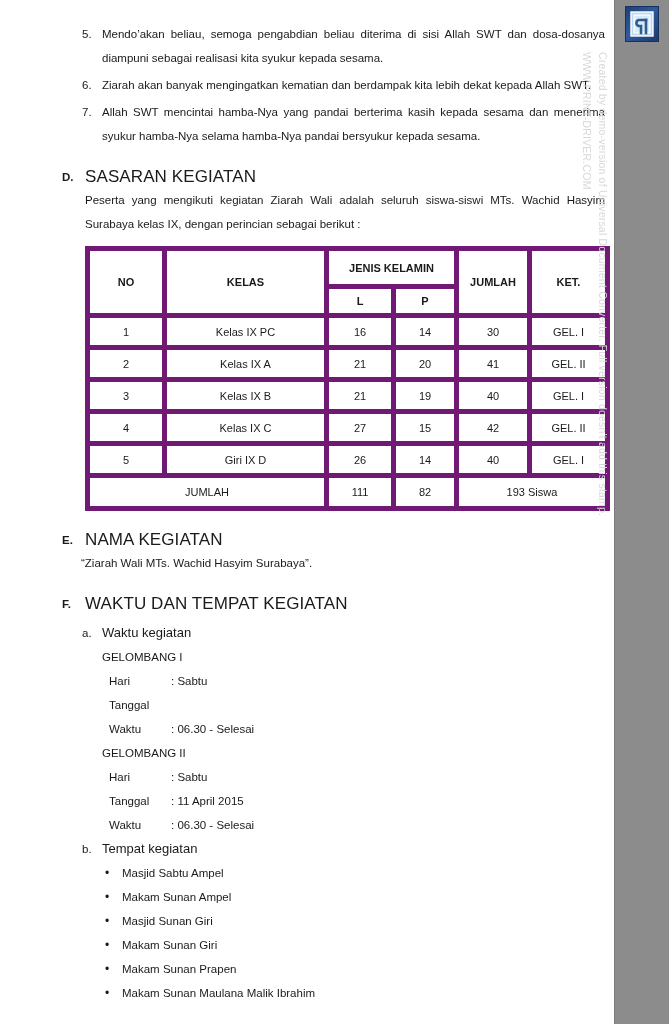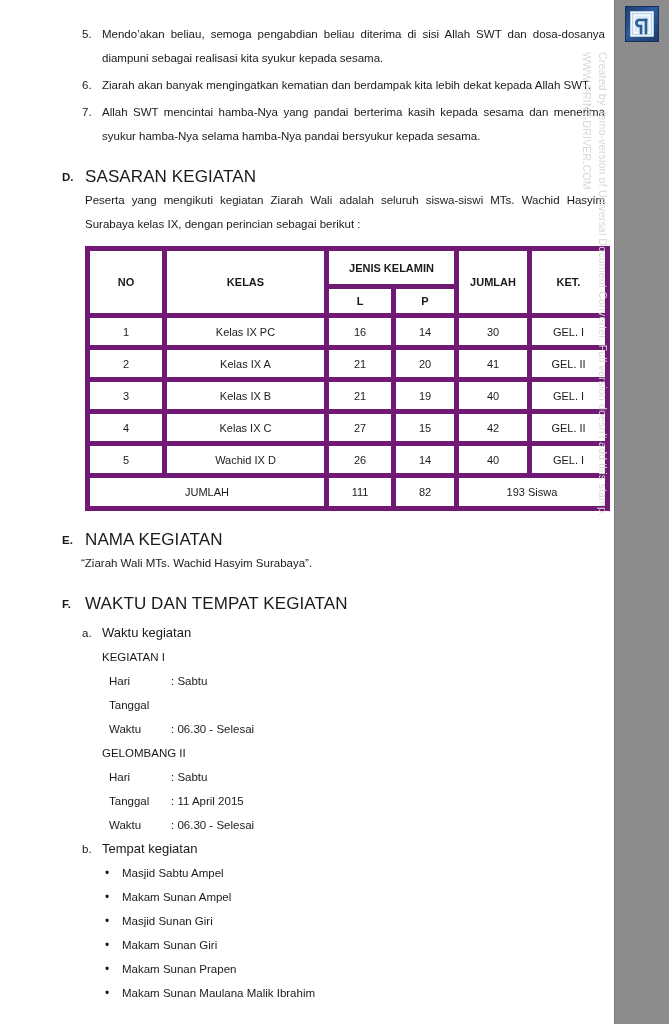--- a/index.html
+++ b/index.html
@@ -296,21 +296,21 @@
           <tr class="body-row">
             <td>4</td>
             <td>Kelas IX C</td>
             <td>27</td>
             <td>15</td>
             <td>42</td>
             <td>GEL. II</td>
           </tr>
           <tr class="body-row">
             <td>5</td>
-            <td>Wachid IX D</td>
+            <td>Giri IX D</td>
             <td>26</td>
             <td>14</td>
             <td>40</td>
             <td>GEL. I</td>
           </tr>
           <tr class="total-row">
             <td class="bold" colspan="2">JUMLAH</td>
             <td class="bold">111</td>
             <td class="bold">82</td>
             <td class="bold" colspan="2">193 Siswa</td>
@@ -330,21 +330,21 @@
       <div class="section-title">WAKTU DAN TEMPAT KEGIATAN</div>
     </div>
 
     <div class="sp-6"></div>
 
     <div class="sub-item">
       <div class="sub-marker">a.</div>
       <div class="sub-text">Waktu kegiatan</div>
     </div>
 
-    <div class="group-title">KEGIATAN I</div>
+    <div class="group-title">GELOMBANG I</div>
     <div class="kv-row">
       <div class="kv-key">Hari</div>
       <div class="kv-val">: Sabtu</div>
     </div>
     <div class="kv-row">
       <div class="kv-key">Tanggal</div>
     </div>
     <div class="kv-row">
       <div class="kv-key">Waktu</div>
       <div class="kv-val">: 06.30 - Selesai</div>

